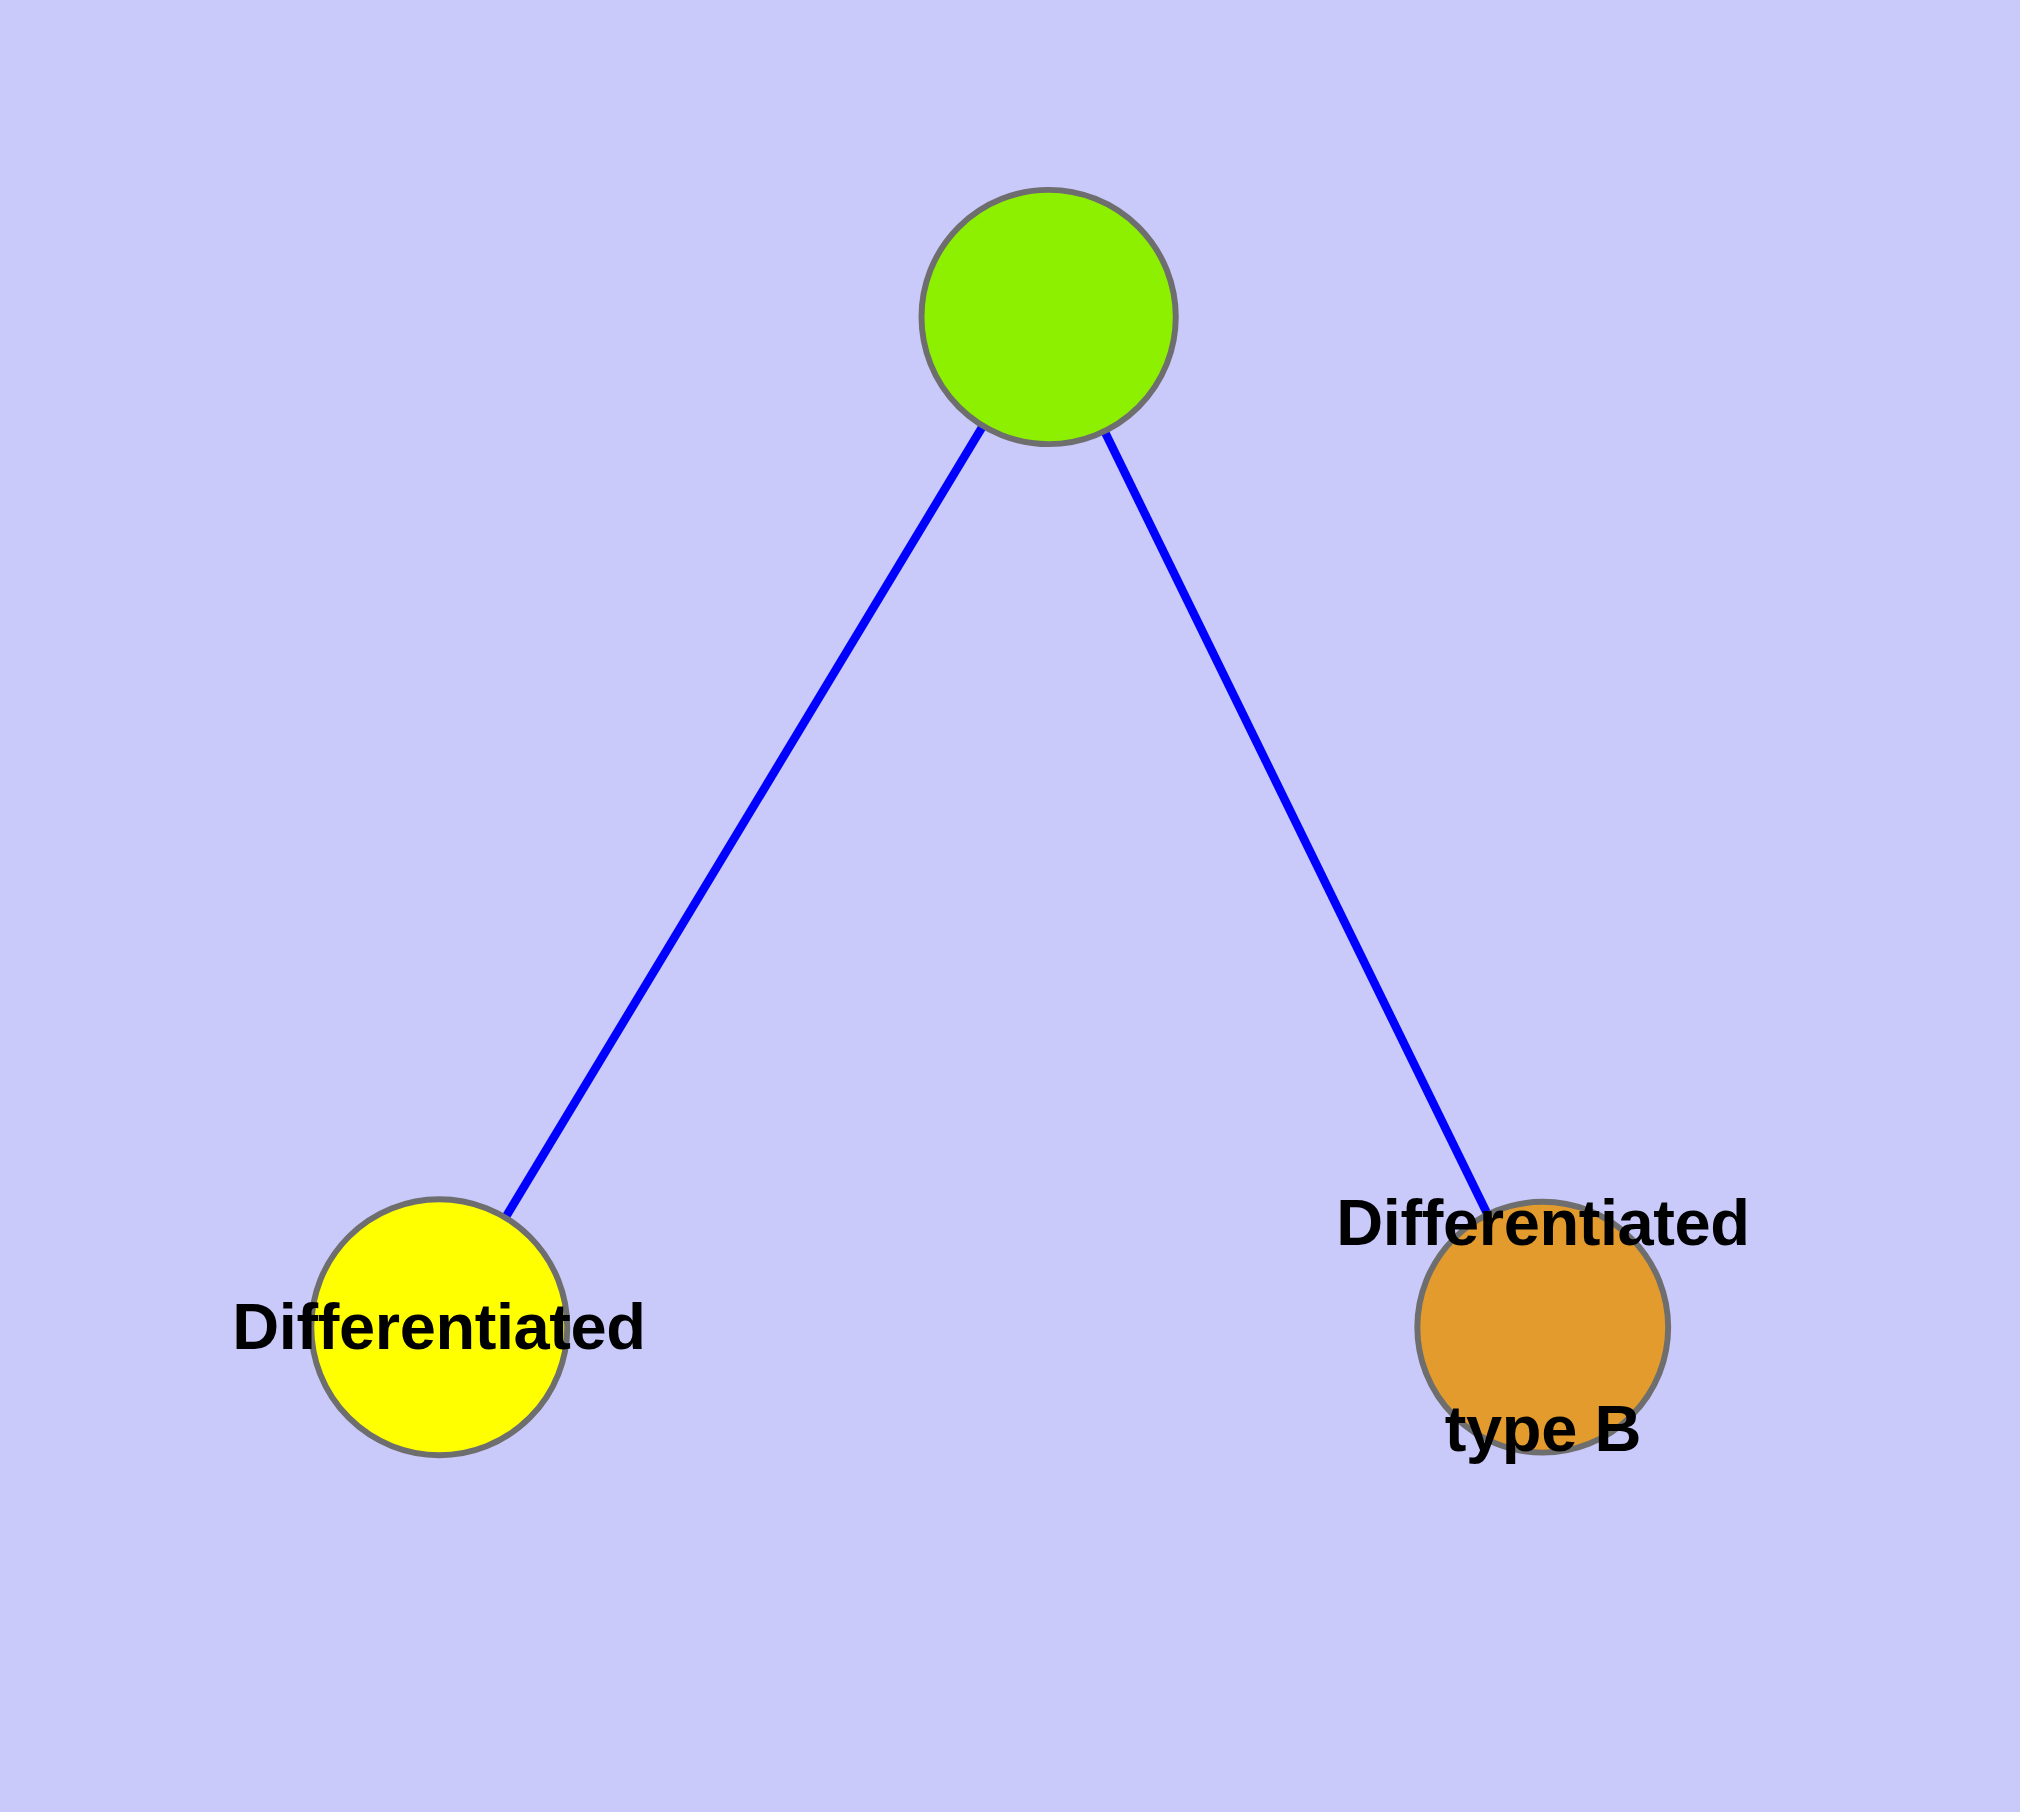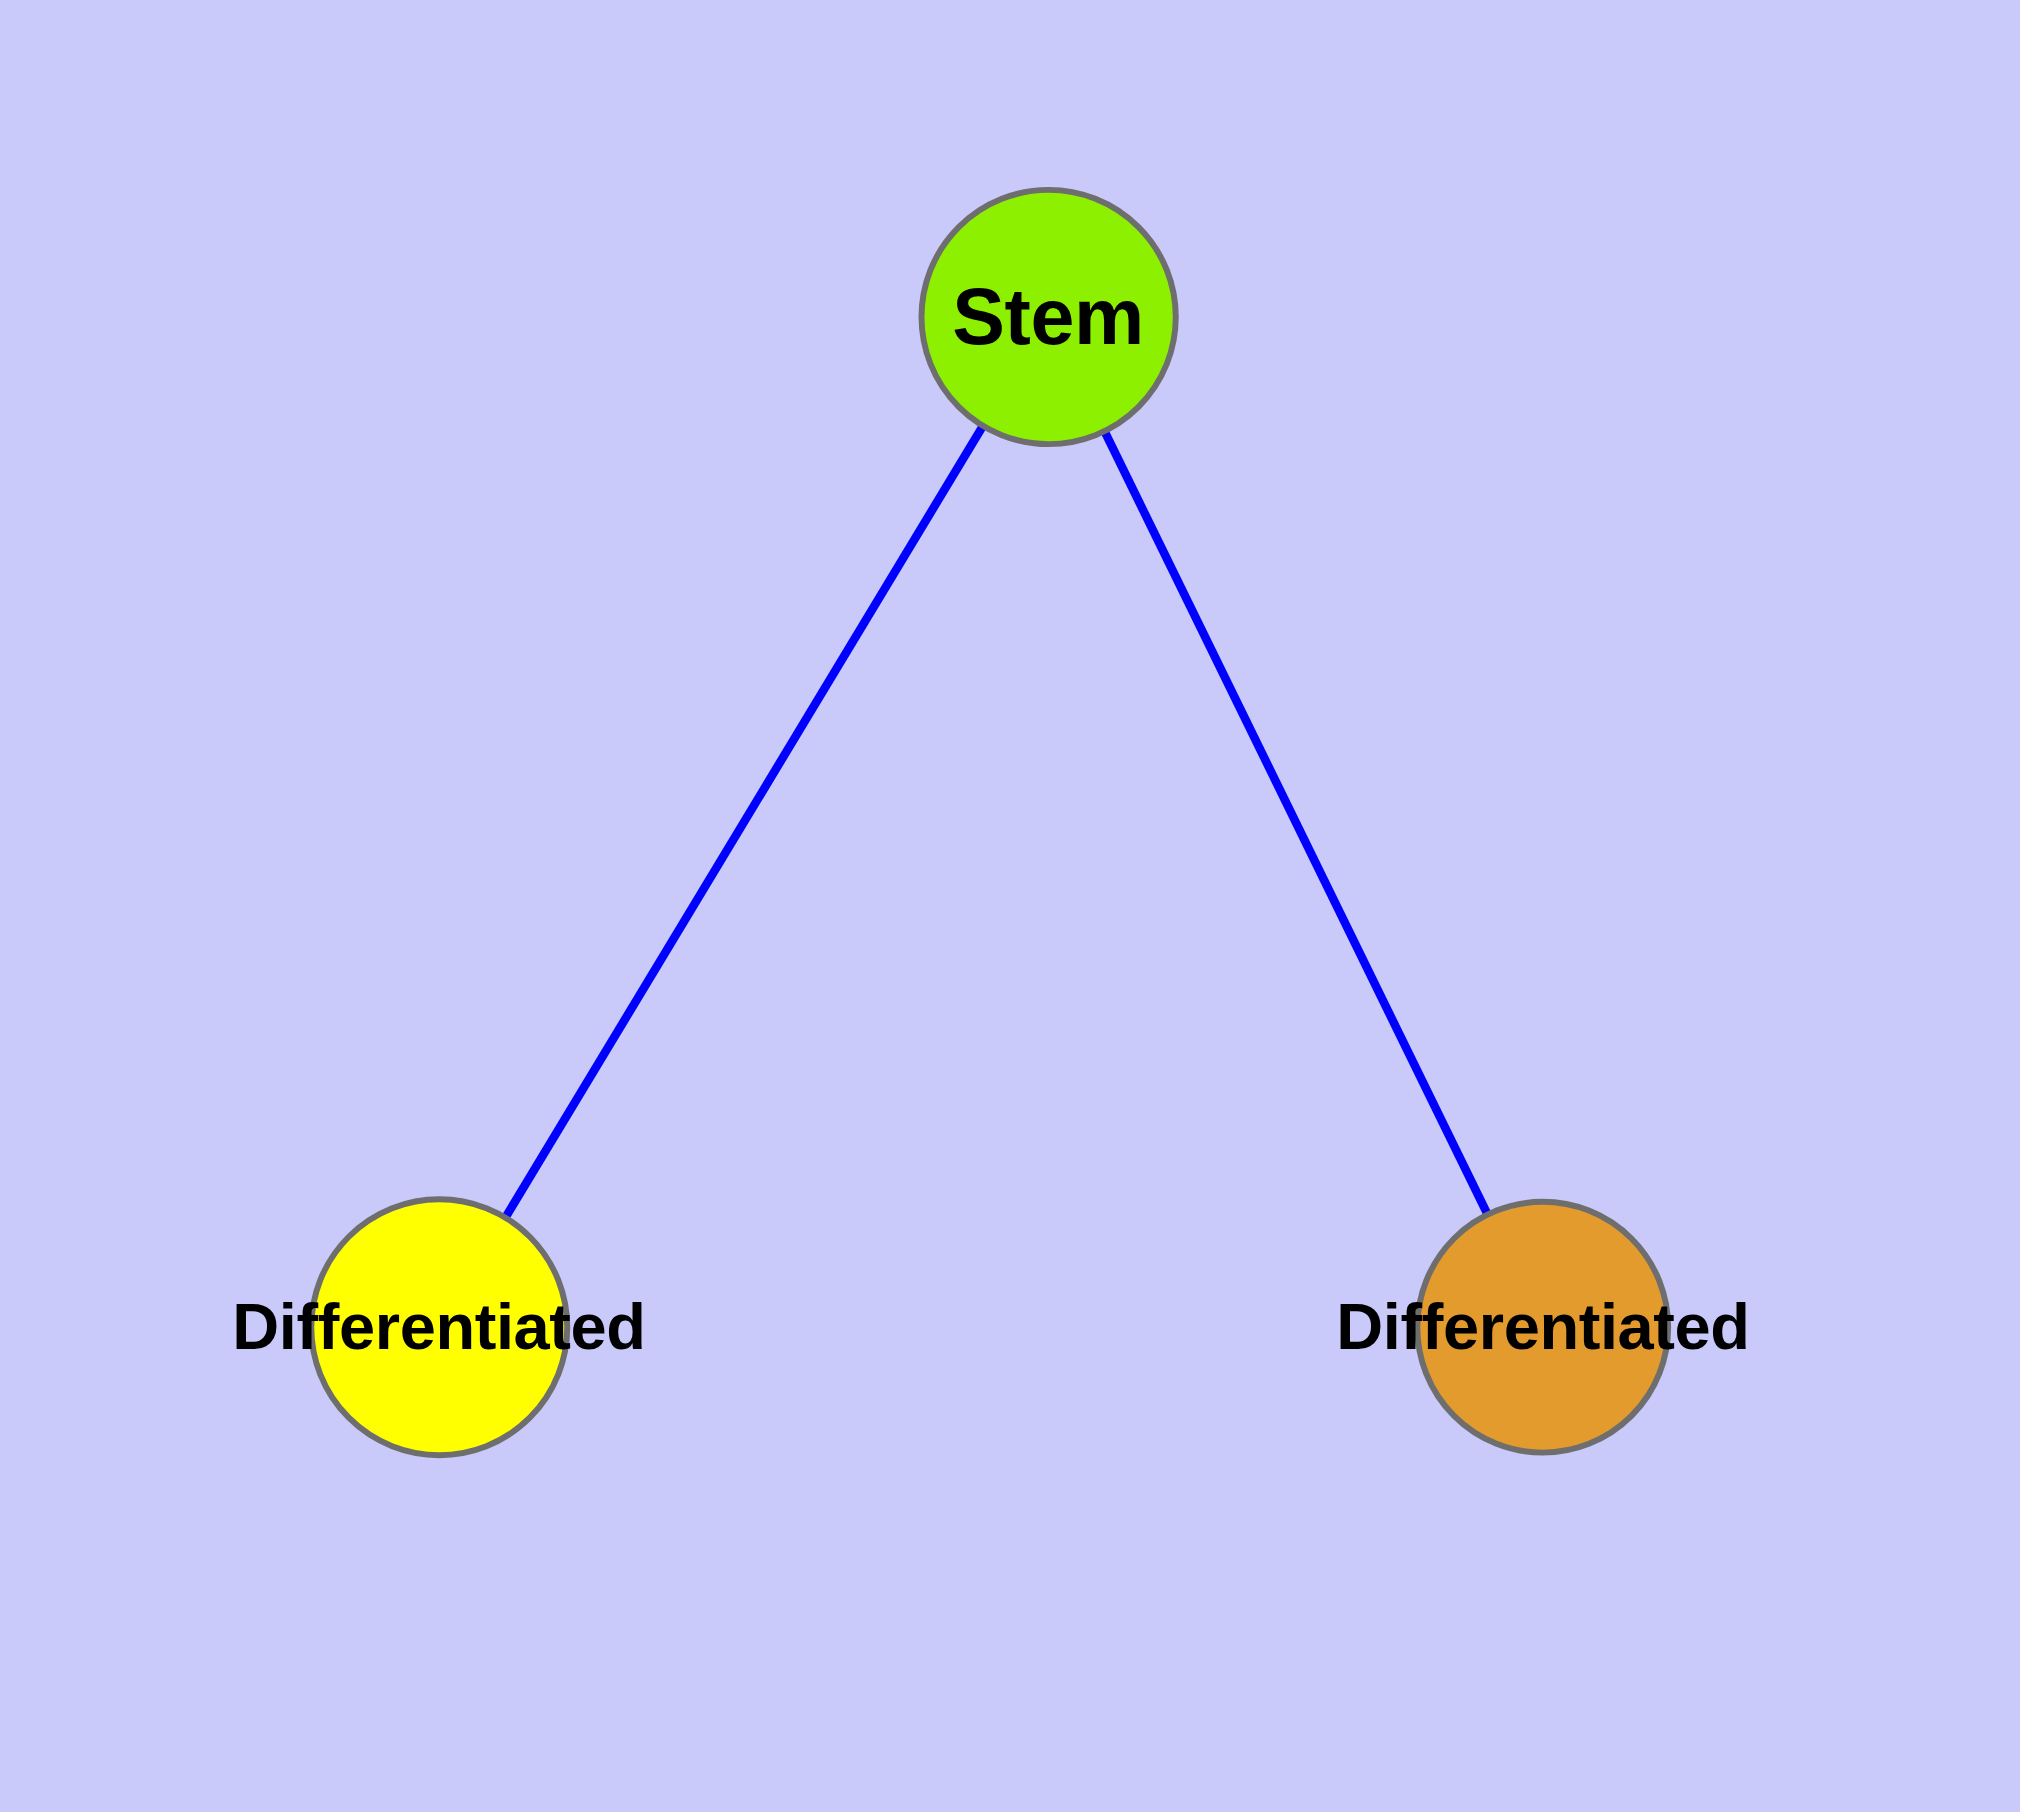--- a/index.html
+++ b/index.html
@@ -60,26 +60,24 @@
         <line x1="1237" y1="374" x2="518" y2="1566" stroke="#0000ff" stroke-width="10" stroke-linecap="butt"></line>
         <line x1="1237" y1="374" x2="1820" y2="1566" stroke="#0000ff" stroke-width="10" stroke-linecap="butt"></line>
       </g>
     <g id="nodes-layer">
         <circle cx="1237" cy="374" r="150" fill="#8cf000" stroke="#6e6e6e" stroke-width="7"></circle>
         <circle cx="518" cy="1566" r="151" fill="#ffff00" stroke="#6e6e6e" stroke-width="7"></circle>
         <circle cx="1820" cy="1566" r="148" fill="#e29b2c" stroke="#6e6e6e" stroke-width="7"></circle>
       </g>
   </svg>
 
-  <div class="node-label" id="label-stem" style="left: 1048px; top: 317px; color: rgb(0, 0, 0);">
-    <div>Stem</div>
-  </div>
 
   <div class="node-label" id="label-diff-a" style="left: 439px; top: 1327px; color: rgb(0, 0, 0);">
     <div>Differentiated</div>
   </div>
 
   <div class="node-label" id="label-diff-b" style="left: 1543px; top: 1327px; color: rgb(0, 0, 0);">
     <div>Differentiated</div>
+    <div>type B</div>
   </div>
 
 </div>
 
 
 </body></html>

